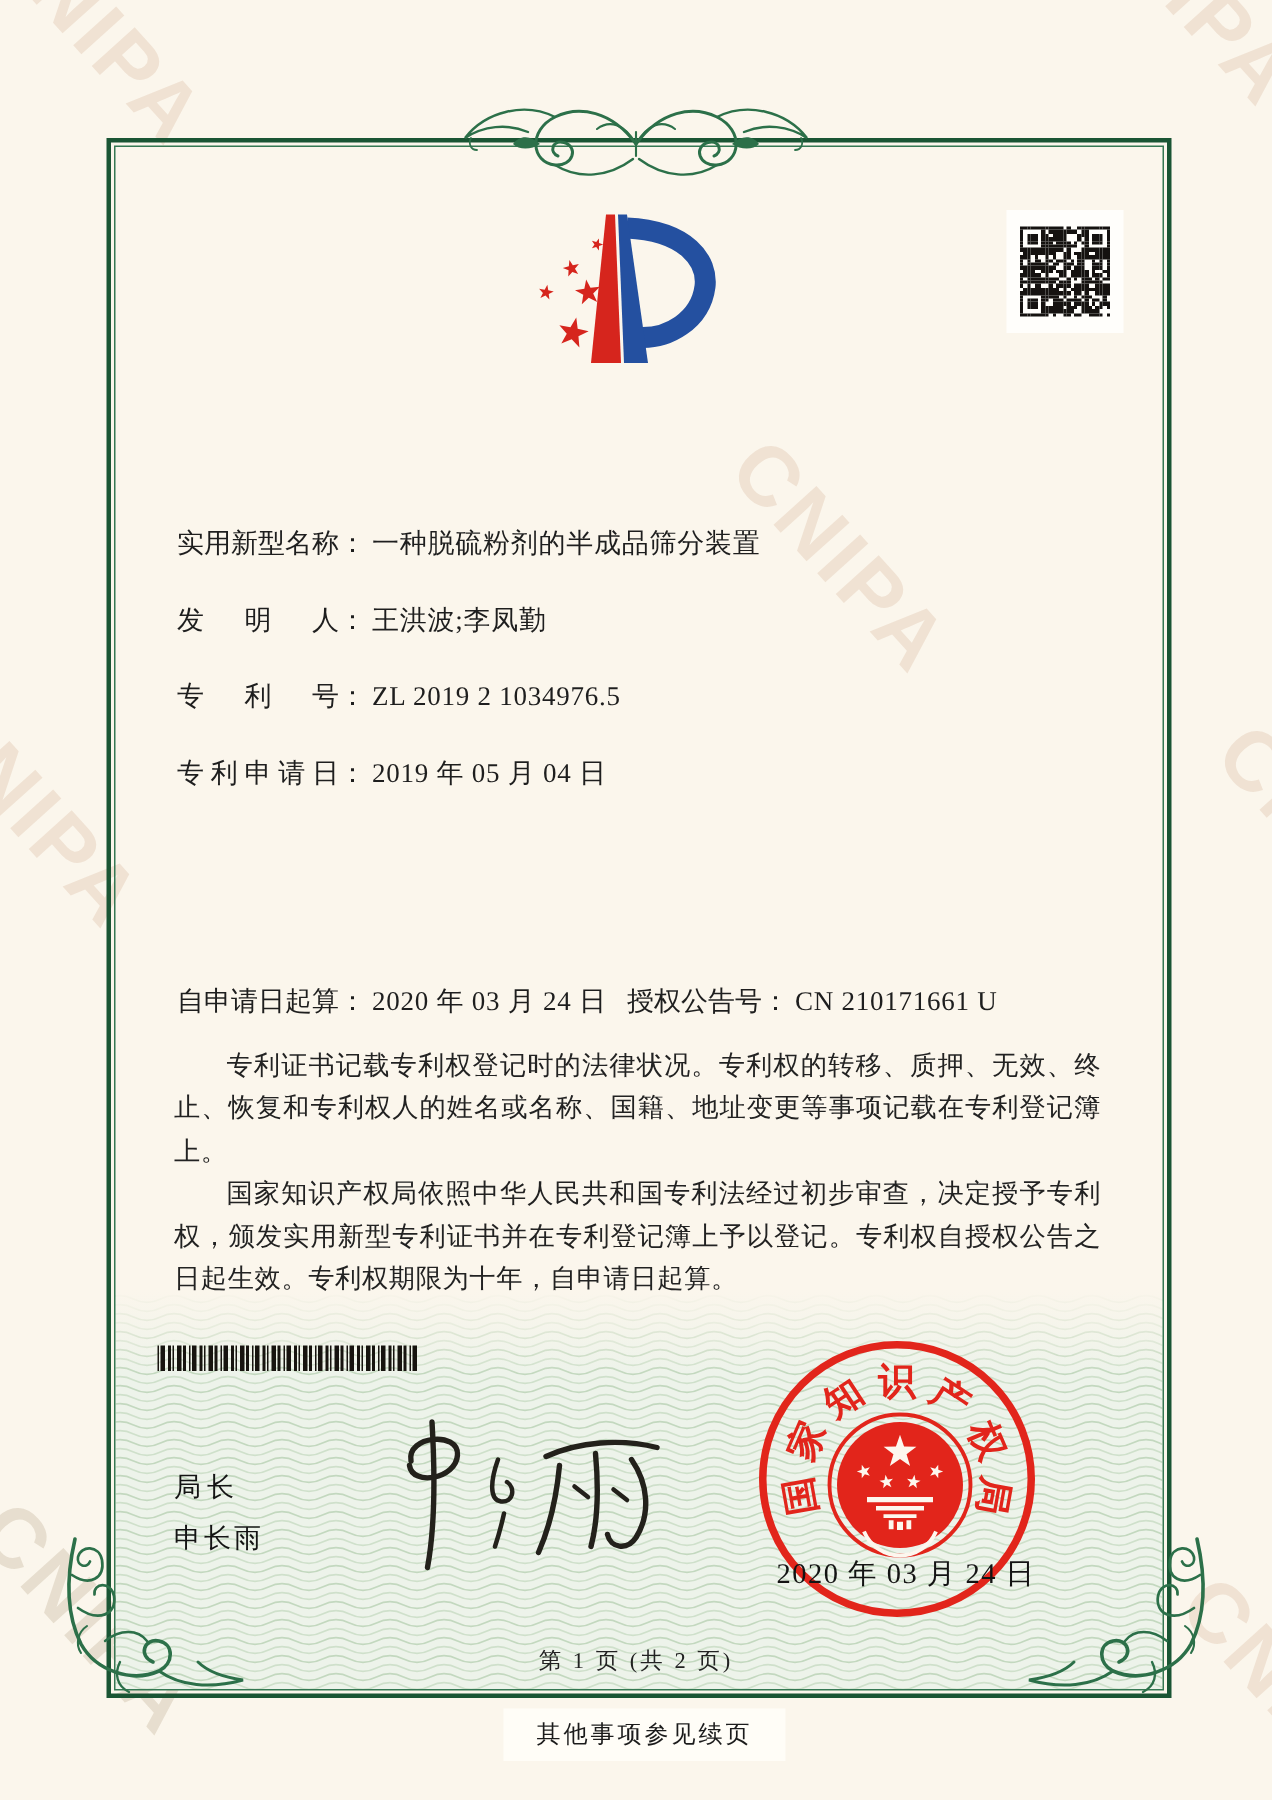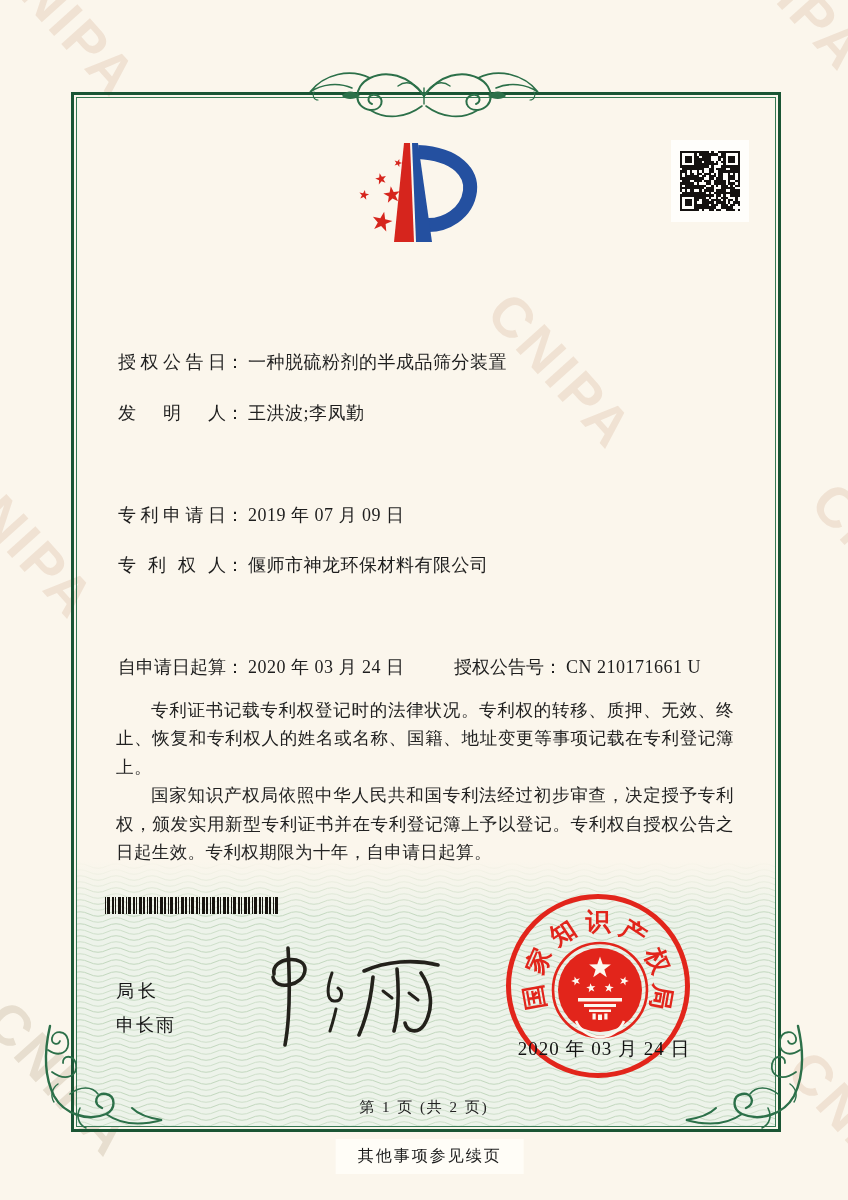--- a/index.html
+++ b/index.html
@@ -50,21 +50,21 @@
     display:flex; align-items:center; justify-content:center;}
   .qr{width:60px; height:60px; display:grid; grid-template-columns:repeat(25,1fr); grid-template-rows:repeat(25,1fr);}
   .qr i{background:transparent;} .qr i.d{background:#151210;}
   .title{position:absolute; left:0; top:250px; width:100%; text-align:center;
     font-size:41px; font-weight:700; letter-spacing:7px; color:#0e0e0e;}
   
   .frow{position:absolute; left:118px; right:70px; font-size:18px; color:#1e1e1e; white-space:nowrap;}
   .frow .lbl{display:inline-block; width:108px; text-align:justify; text-align-last:justify; vertical-align:bottom;}
   .frow .colon{margin-right:4px;}
   .frow .val{letter-spacing:0.5px;}
-  .frow .pair2{position:absolute; left:336px; top:0;}
+  .frow .pair2{position:absolute; left:300px; top:0;}
   .r0{top:350px;} .r1{top:401px;} .r2{top:452px;} .r3{top:503px;}
   .r4{top:553px;} .r5{top:604px;} .r6{top:655px;}
   
   .body-text{position:absolute; left:116px; top:696px; width:618px;}
   .body-text p{margin:0; font-size:17.5px; line-height:28.4px; text-indent:2em;
     text-align:justify; color:#222; letter-spacing:0.4px;}
   
   .barcode{position:absolute; left:105px; top:897px; height:17px; font-size:0; white-space:nowrap;}
   .barcode i{display:inline-block; height:100%; background:#17140f; vertical-align:top;}
   .barcode em{display:inline-block; height:100%; vertical-align:top;}
@@ -830,30 +830,30 @@
         <i class="d"></i>
         <i class="d"></i>
         <i class="d"></i>
         <i></i>
         <i class="d"></i>
       </div>
   </div>
 
 
   <div class="frow r0">
-    <span class="lbl">授权公告日</span><span class="colon">：</span><span class="val">一种脱硫粉剂的半成品筛分装置</span>
+    <span class="lbl">实用新型名称</span><span class="colon">：</span><span class="val">一种脱硫粉剂的半成品筛分装置</span>
   </div>
   <div class="frow r1">
     <span class="lbl">发明人</span><span class="colon">：</span><span class="val">王洪波;李凤勤</span>
   </div>
+  <div class="frow r2">
+    <span class="lbl">专利号</span><span class="colon">：</span><span class="val">ZL 2019 2 1034976.5</span>
+  </div>
   <div class="frow r3">
-    <span class="lbl">专利申请日</span><span class="colon">：</span><span class="val">2019 年 07 月 09 日</span>
-  </div>
-  <div class="frow r4">
-    <span class="lbl">专利权人</span><span class="colon">：</span><span class="val">偃师市神龙环保材料有限公司</span>
+    <span class="lbl">专利申请日</span><span class="colon">：</span><span class="val">2019 年 05 月 04 日</span>
   </div>
   <div class="frow r6">
     <span class="lbl">自申请日起算</span><span class="colon">：</span><span class="val">2020 年 03 月 24 日</span>
     <span class="pair2">
       <span>授权公告号</span><span class="colon">：</span><span class="val">CN 210171661 U</span>
     </span>
   </div>
 
   <div class="body-text">
     <p>专利证书记载专利权登记时的法律状况。专利权的转移、质押、无效、终止、恢复和专利权人的姓名或名称、国籍、地址变更等事项记载在专利登记簿上。</p>

